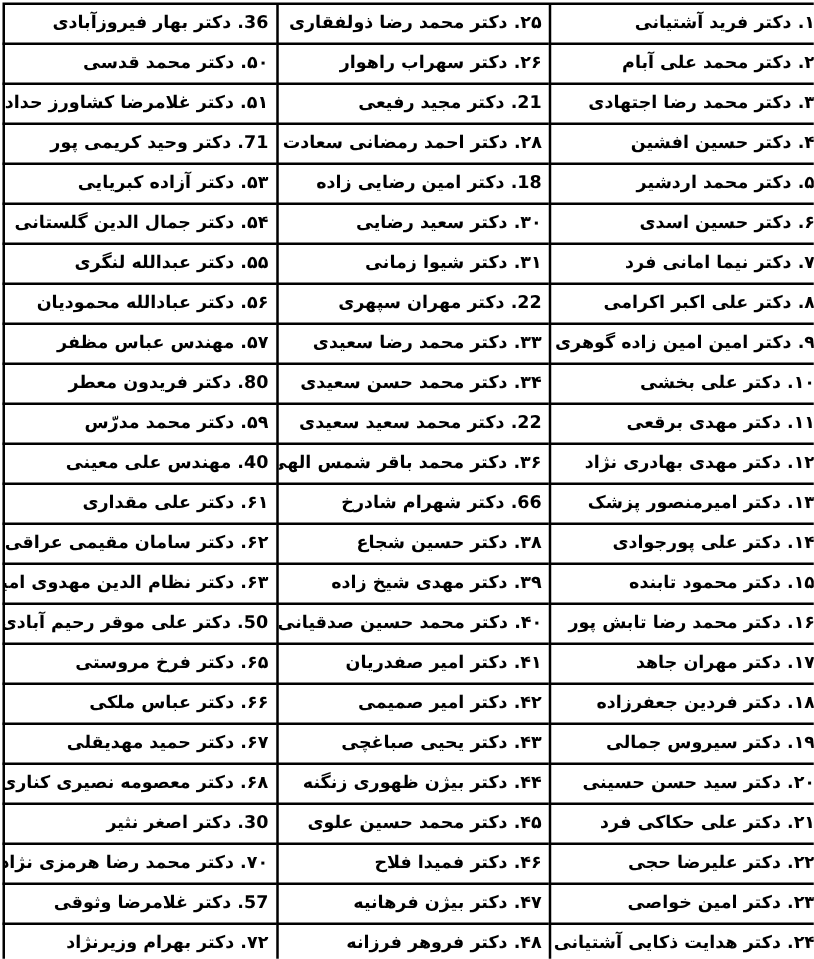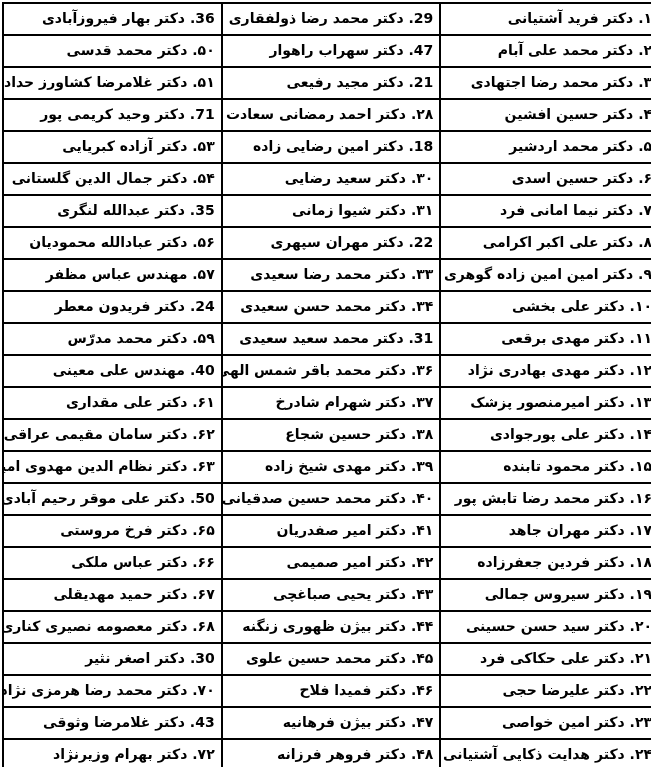--- a/index.html
+++ b/index.html
@@ -27,26 +27,26 @@
   }
 </style>
 </head>
 <body style="--bg: #ffffff; --border: #000000; --text: #000000;">
 
 <div class="page">
   <table class="names">
     <tbody>
         <tr>
           <td>۱. دکتر فرید آشتیانی</td>
-          <td>29. دکتر محمد رضا ذولفقاری</td>
+          <td>۲۵. دکتر محمد رضا ذولفقاری</td>
           <td>36. دکتر بهار فیروزآبادی</td>
         </tr>
         <tr>
           <td>۲. دکتر محمد علی آبام</td>
-          <td>47. دکتر سهراب راهوار</td>
+          <td>۲۶. دکتر سهراب راهوار</td>
           <td>۵۰. دکتر محمد قدسی</td>
         </tr>
         <tr>
           <td>۳. دکتر محمد رضا اجتهادی</td>
           <td>21. دکتر مجید رفیعی</td>
           <td>۵۱. دکتر غلامرضا کشاورز حداد</td>
         </tr>
         <tr>
           <td>۴. دکتر حسین افشین</td>
           <td>۲۸. دکتر احمد رمضانی سعادت آبادی</td>
@@ -58,50 +58,50 @@
           <td>۵۳. دکتر آزاده کبریایی</td>
         </tr>
         <tr>
           <td>۶. دکتر حسین اسدی</td>
           <td>۳۰. دکتر سعید رضایی</td>
           <td>۵۴. دکتر جمال الدین گلستانی</td>
         </tr>
         <tr>
           <td>۷. دکتر نیما امانی فرد</td>
           <td>۳۱. دکتر شیوا زمانی</td>
-          <td>35. دکتر عبدالله لنگری</td>
+          <td>۵۵. دکتر عبدالله لنگری</td>
         </tr>
         <tr>
           <td>۸. دکتر علی اکبر اکرامی</td>
           <td>22. دکتر مهران سپهری</td>
           <td>۵۶. دکتر عبادالله محمودیان</td>
         </tr>
         <tr>
           <td>۹. دکتر امین امین زاده گوهری</td>
           <td>۳۳. دکتر محمد رضا سعیدی</td>
           <td>۵۷. مهندس عباس مظفر</td>
         </tr>
         <tr>
           <td>۱۰. دکتر علی بخشی</td>
           <td>۳۴. دکتر محمد حسن سعیدی</td>
-          <td>24. دکتر فریدون معطر</td>
+          <td>80. دکتر فریدون معطر</td>
         </tr>
         <tr>
           <td>۱۱. دکتر مهدی برقعی</td>
-          <td>31. دکتر محمد سعید سعیدی</td>
+          <td>22. دکتر محمد سعید سعیدی</td>
           <td>۵۹. دکتر محمد مدرّس</td>
         </tr>
         <tr>
           <td>۱۲. دکتر مهدی بهادری نژاد</td>
           <td>۳۶. دکتر محمد باقر شمس الهی</td>
           <td>40. مهندس علی معینی</td>
         </tr>
         <tr>
           <td>۱۳. دکتر امیرمنصور پزشک</td>
-          <td>۳۷. دکتر شهرام شادرخ</td>
+          <td>66. دکتر شهرام شادرخ</td>
           <td>۶۱. دکتر علی مقداری</td>
         </tr>
         <tr>
           <td>۱۴. دکتر علی پورجوادی</td>
           <td>۳۸. دکتر حسین شجاع</td>
           <td>۶۲. دکتر سامان مقیمی عراقی</td>
         </tr>
         <tr>
           <td>۱۵. دکتر محمود تابنده</td>
           <td>۳۹. دکتر مهدی شیخ زاده</td>
@@ -138,21 +138,21 @@
           <td>30. دکتر اصغر نثیر</td>
         </tr>
         <tr>
           <td>۲۲. دکتر علیرضا حجی</td>
           <td>۴۶. دکتر فمیدا فلاح</td>
           <td>۷۰. دکتر محمد رضا هرمزی نژاد</td>
         </tr>
         <tr>
           <td>۲۳. دکتر امین خواصی</td>
           <td>۴۷. دکتر بیژن فرهانیه</td>
-          <td>43. دکتر غلامرضا وثوقی</td>
+          <td>57. دکتر غلامرضا وثوقی</td>
         </tr>
         <tr>
           <td>۲۴. دکتر هدایت ذکایی آشتیانی</td>
           <td>۴۸. دکتر فروهر فرزانه</td>
           <td>۷۲. دکتر بهرام وزیرنژاد</td>
         </tr>
       </tbody>
   </table>
 </div>
 

